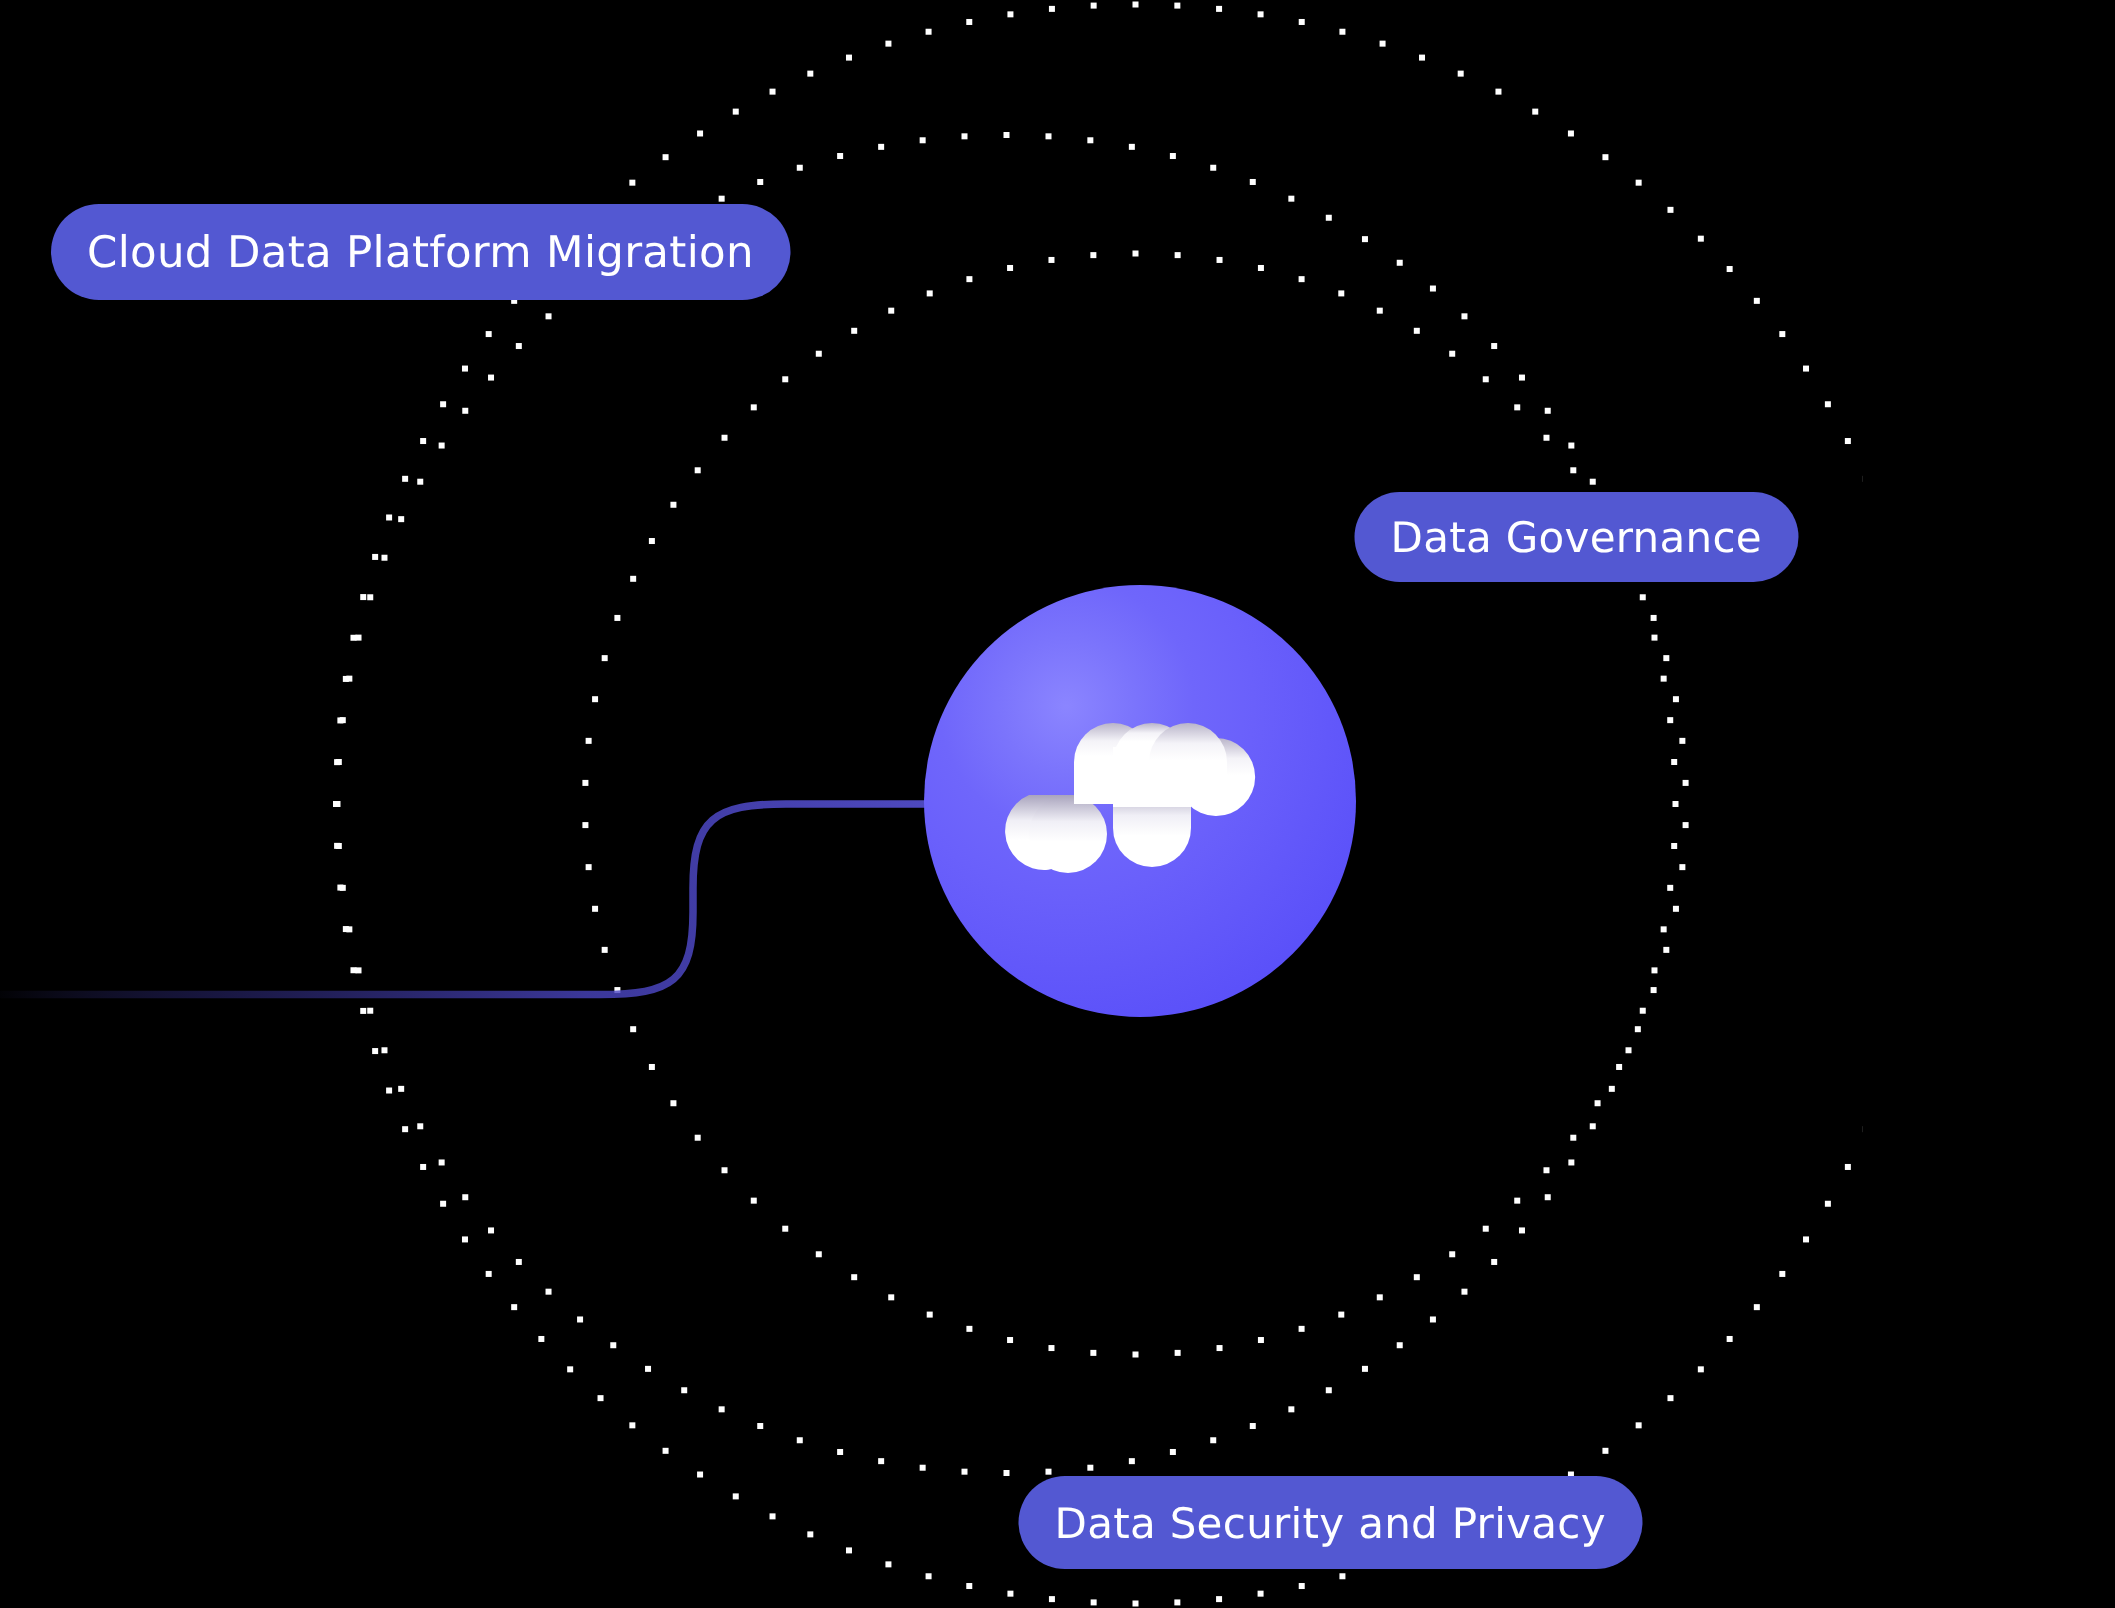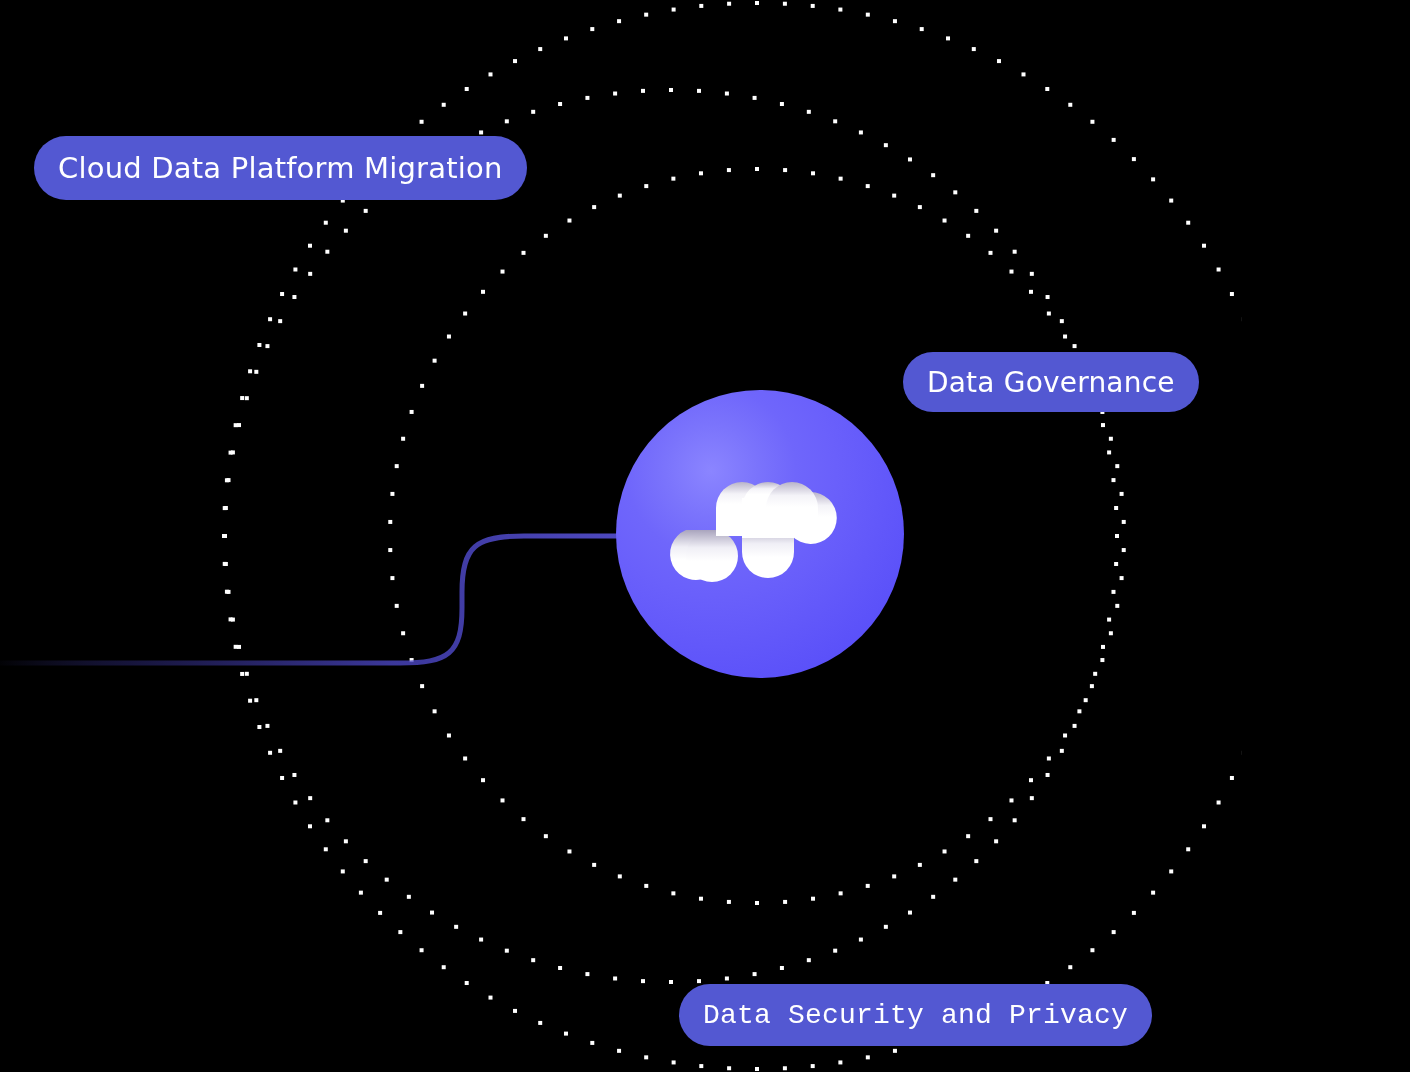--- a/index.html
+++ b/index.html
@@ -69,29 +69,27 @@
     height: 64px;
     padding: 0 24px;
     font-size: 29px;
   }
   #pill-data-governance {
     left: 903px;
     top: 328px;
     height: 60px;
     padding: 0 24px;
     font-size: 28px;
-    margin-top: 24px;
   }
   #pill-data-security {
     left: 679px;
     top: 984px;
     height: 62px;
     padding: 0 24px;
     font-size: 28px;
-    font-family: Liberation Mono, monospace;
   }
 </style>
 </head>
 <body>
 
 <div id="stage">
 
   <svg id="orbits" viewBox="0 0 1410 1072" width="1410" height="1072" aria-hidden="true">
       <g>
         <rect x="755.00" y="167.00" width="4" height="4" fill="#ffffff"></rect>

